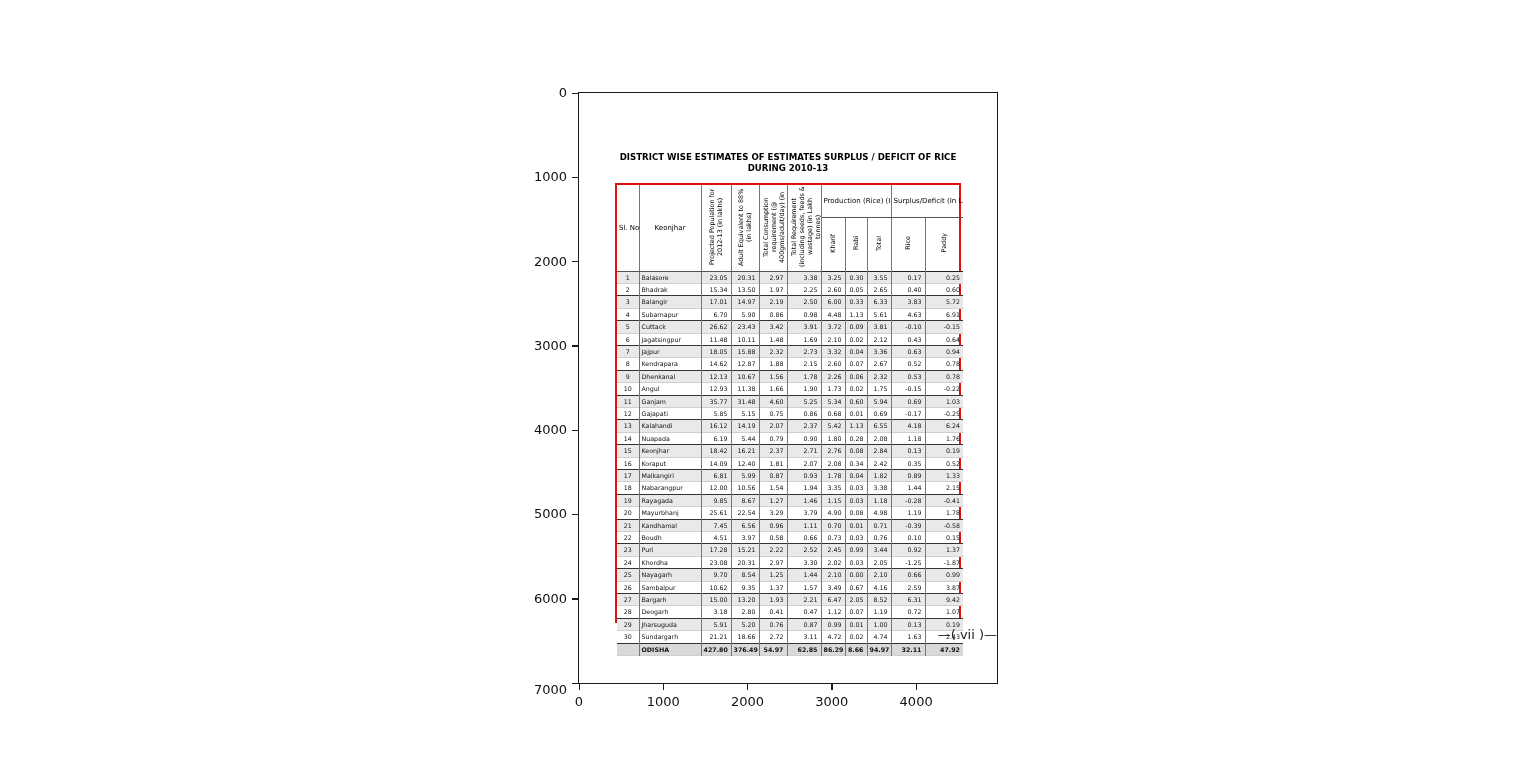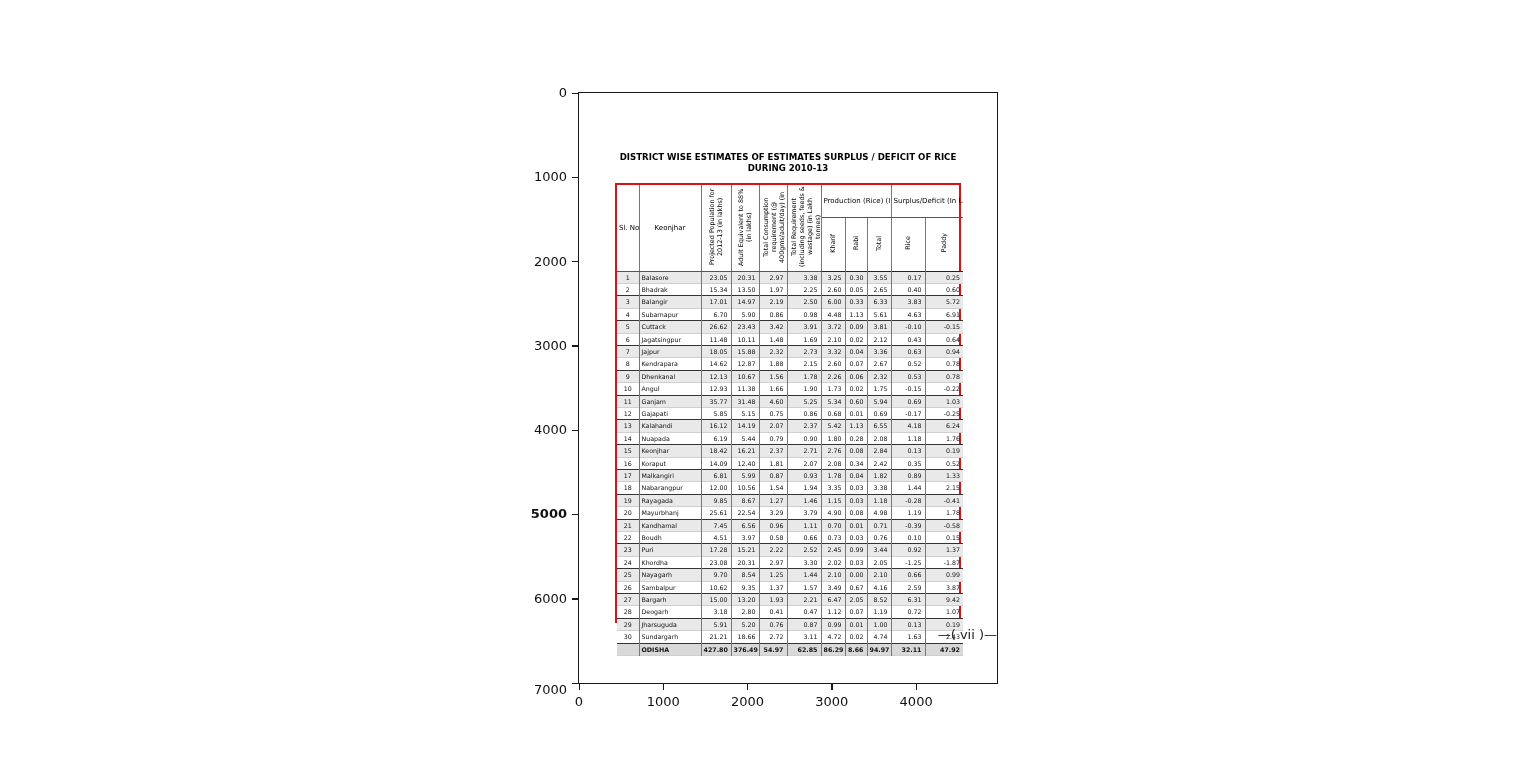--- a/index.html
+++ b/index.html
@@ -50,21 +50,21 @@
         <div class="ylab" style="top: -7px;">0</div>
         <div class="ytick" style="top: 83.786px;"></div>
         <div class="ylab" style="top: 77.286px;">1000</div>
         <div class="ytick" style="top: 168.072px;"></div>
         <div class="ylab" style="top: 161.572px;">2000</div>
         <div class="ytick" style="top: 252.358px;"></div>
         <div class="ylab" style="top: 245.858px;">3000</div>
         <div class="ytick" style="top: 336.644px;"></div>
         <div class="ylab" style="top: 330.144px;">4000</div>
         <div class="ytick" style="top: 420.93px;"></div>
-        <div class="ylab" style="top: 414.43px; font-weight: bold;">5000</div>
+        <div class="ylab" style="top: 414.43px;">5000</div>
         <div class="ytick" style="top: 505.216px;"></div>
         <div class="ylab" style="top: 498.716px;">6000</div>
         <div class="ytick" style="top: 589.502px;"></div>
         <div class="ylab" style="top: 590px;">7000</div>
       </div>
     <div id="xticks">
         <div class="xtick" style="left: -0.5px;"></div>
         <div class="xlab" style="left: -30px;">0</div>
         <div class="xtick" style="left: 83.786px;"></div>
         <div class="xlab" style="left: 54.286px;">1000</div>

